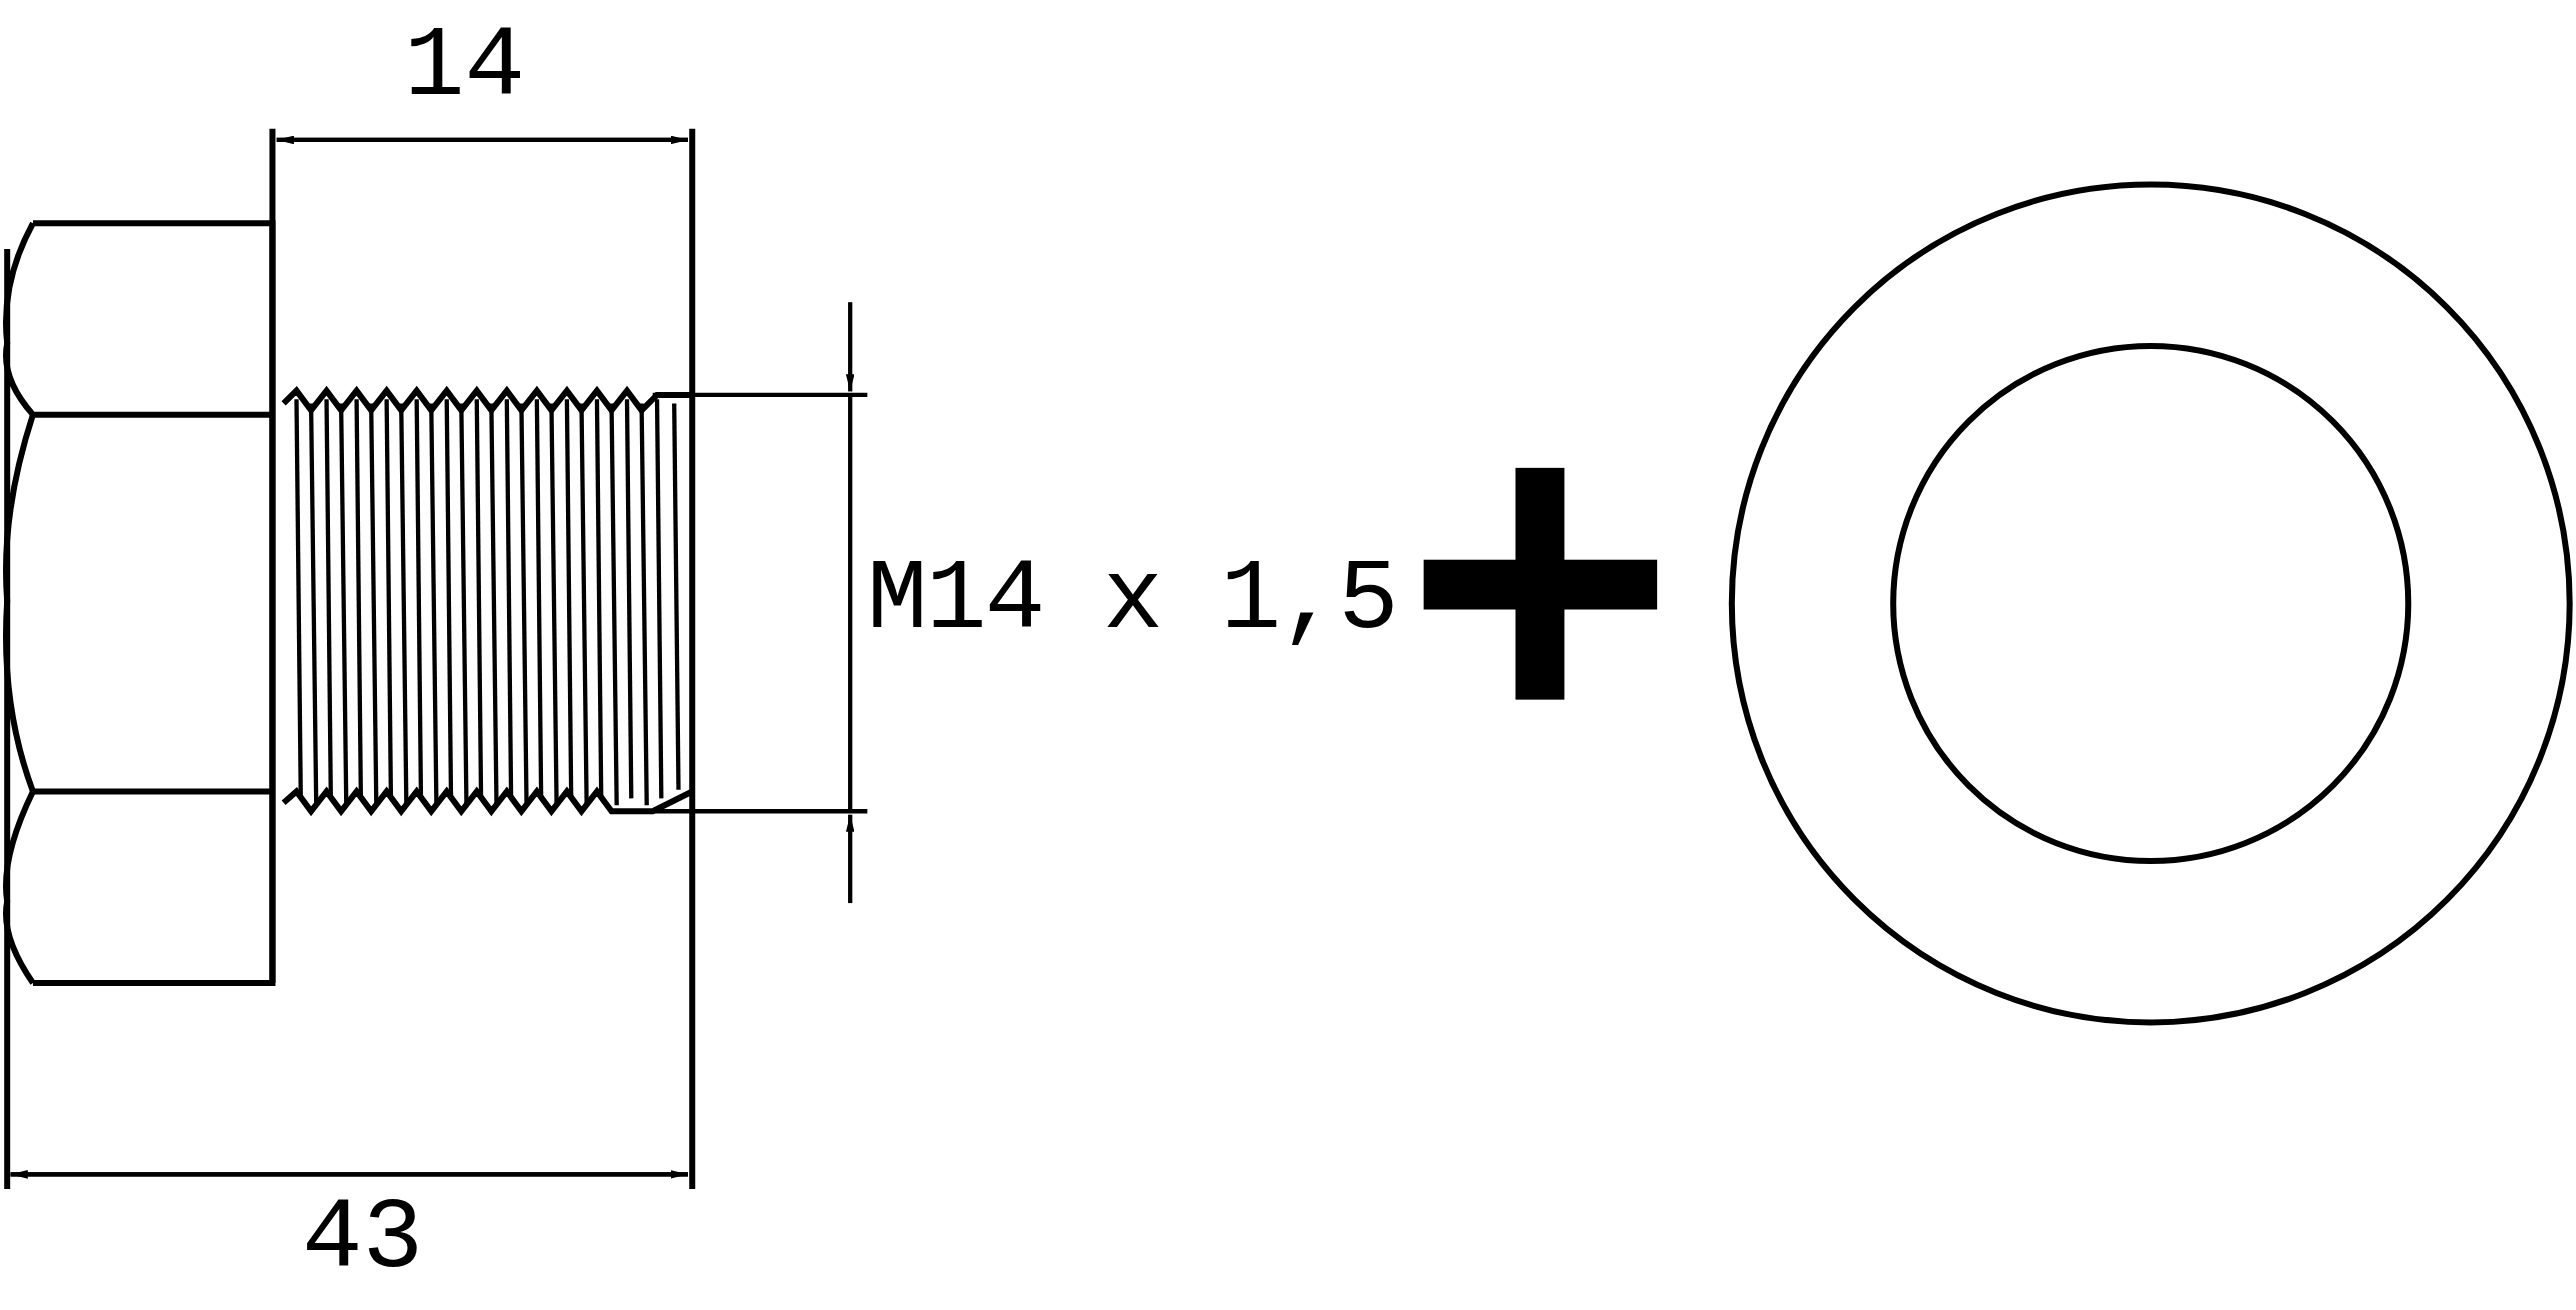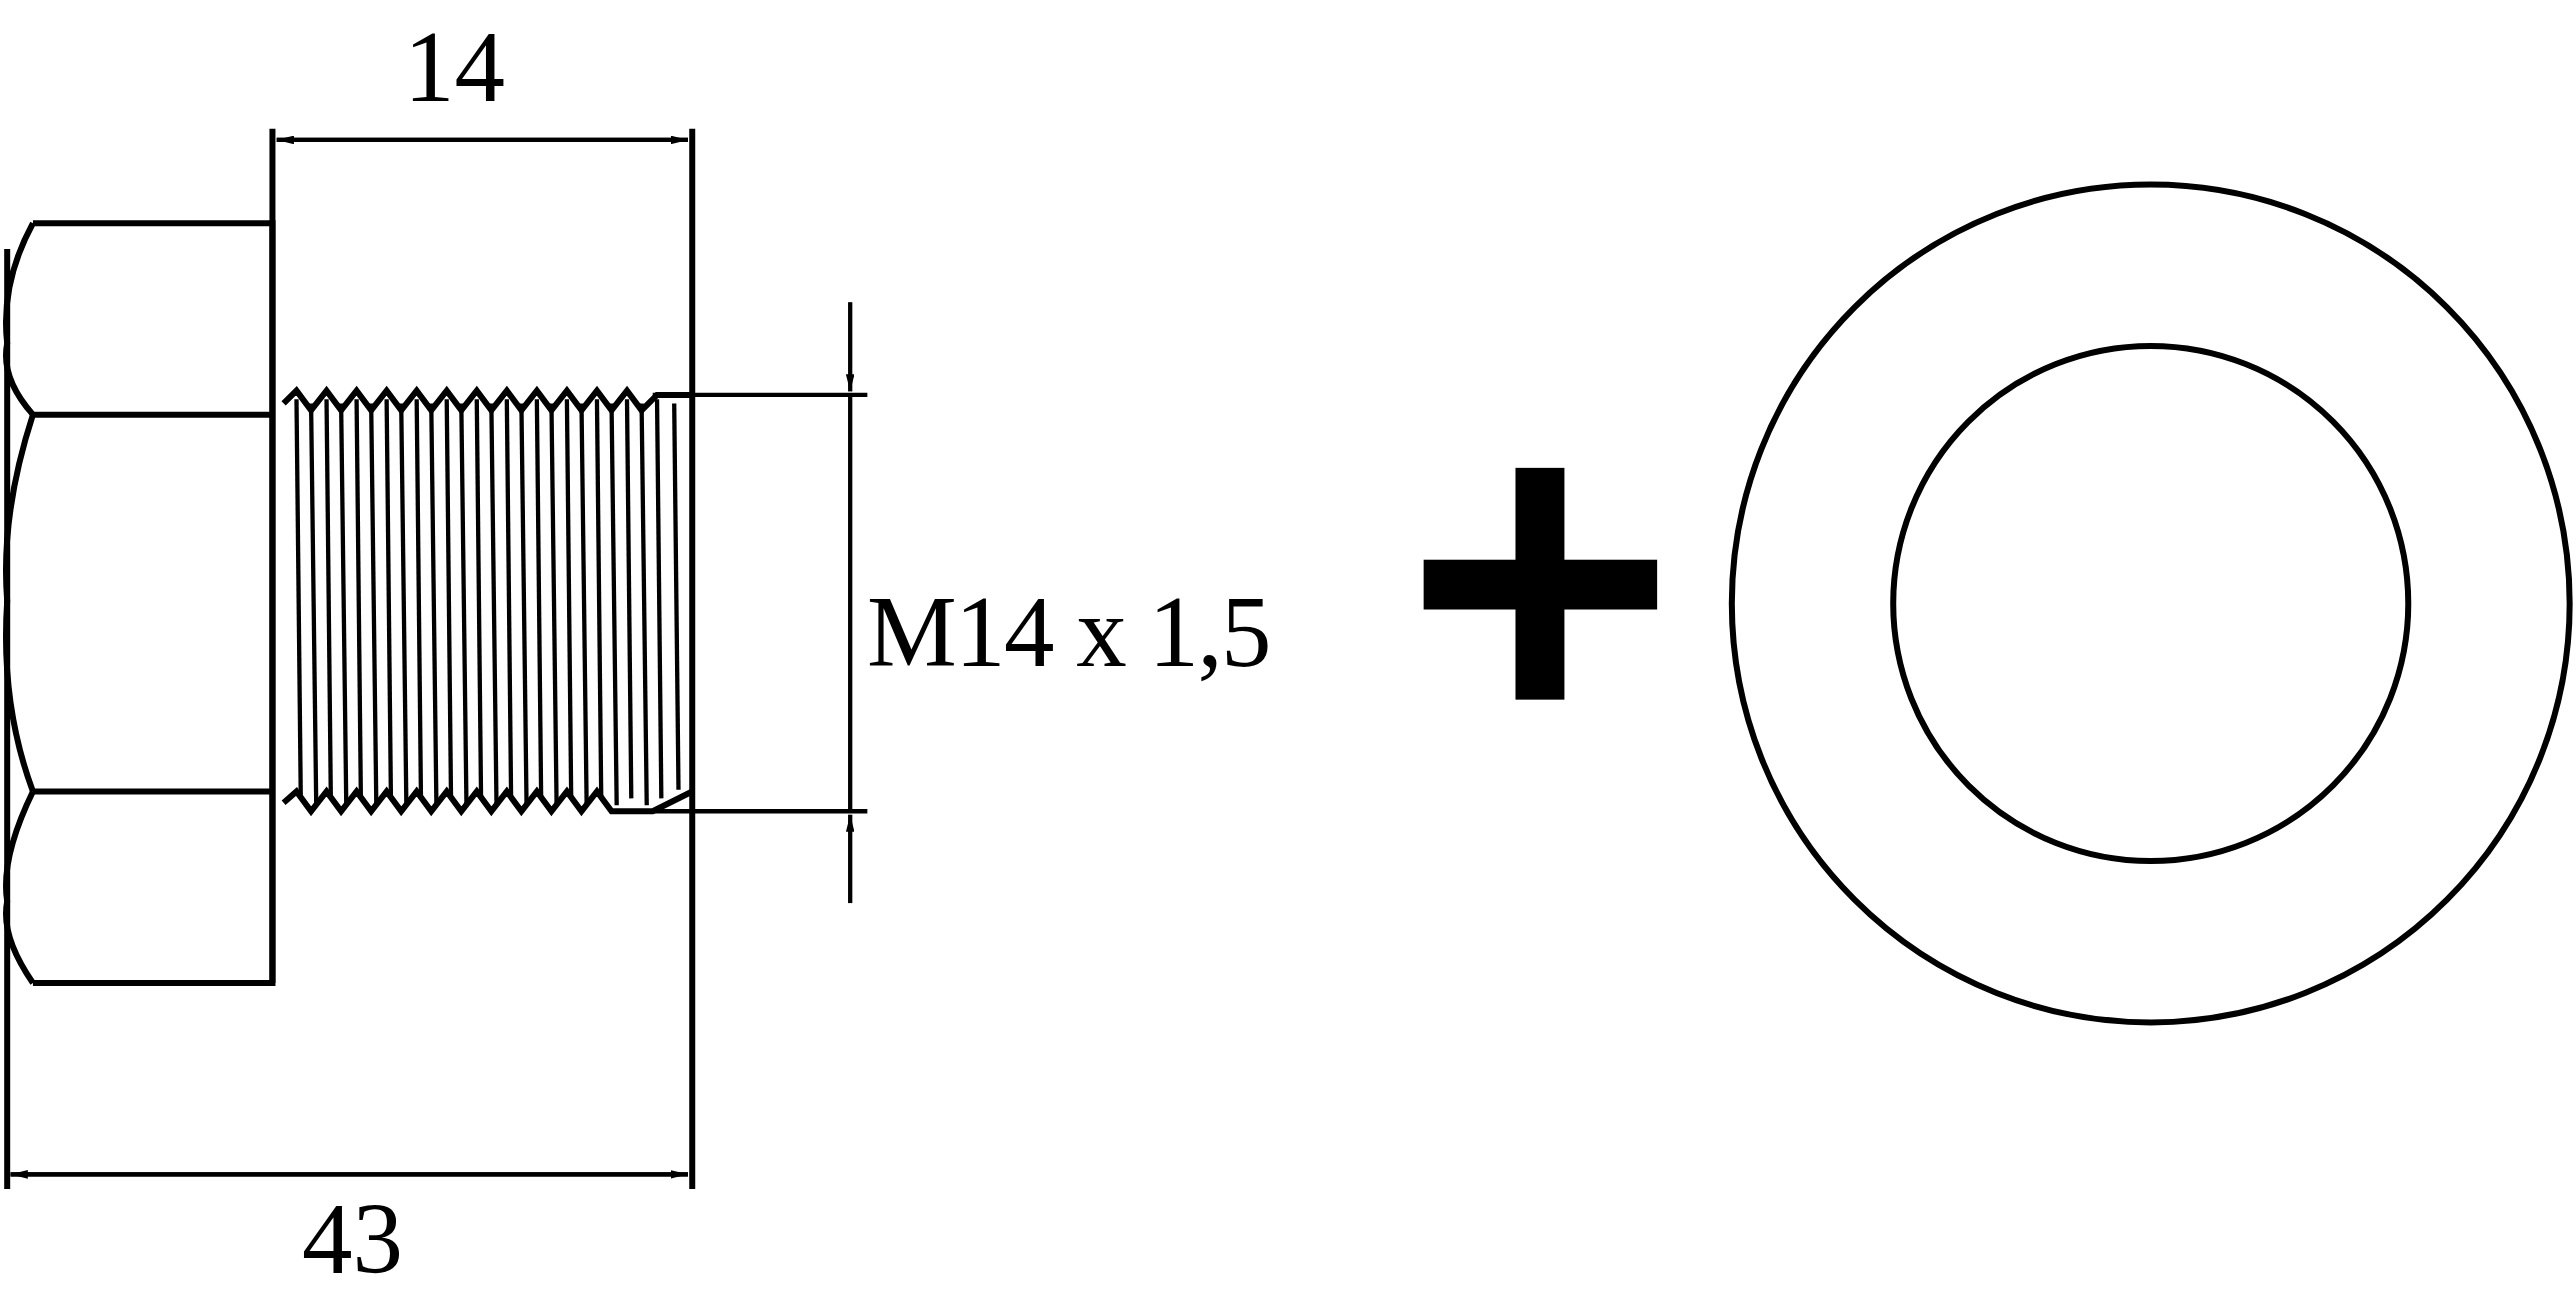--- a/index.html
+++ b/index.html
@@ -1,23 +1,23 @@
 <!DOCTYPE html>
 <html style="font-size:13.7px"><head>
   <meta charset="utf-8">
   <style>
     html, body { margin: 0; padding: 0; background: #ffffff; }
     body { width: 2576px; height: 1310px; overflow: hidden; position: relative; }
     #drawing { position: absolute; left: 0; top: 0; width: 2576px; height: 1310px; }
     .ln { stroke: #000; stroke-width: 7; fill: none; stroke-linejoin: miter; }
     .thin { stroke: #000; stroke-width: 5; fill: none; }
-    .label { position: absolute; font-family: Liberation Serif, serif; color: #000; white-space: nowrap; line-height: 1; }
+    .label { position: absolute; font-family: Liberation Mono, monospace; color: #000; white-space: nowrap; line-height: 1; }
     #dim-14 { left: 404px; top: 17px; font-size: 101px; }
     #dim-23 { left: 302px; top: 1189px; font-size: 101px; }
-    #dim-thread { left: 867px; top: 582px; font-size: 101px; letter-spacing: -1.7px; }
+    #dim-thread { left: 867px; top: 550px; font-size: 101px; letter-spacing: -1.7px; }
   </style>
 </head>
 <body>
 
 <svg id="drawing" viewBox="0 0 3000 1526" xmlns="http://www.w3.org/2000/svg">
   <defs>
     <marker id="arrow" viewBox="0 0 20 10" refX="20" refY="5" markerWidth="20" markerHeight="10" markerUnits="userSpaceOnUse" orient="auto">
       <path d="M0,0 L20,5 L0,10 Z" fill="#000"></path>
     </marker>
   </defs>

